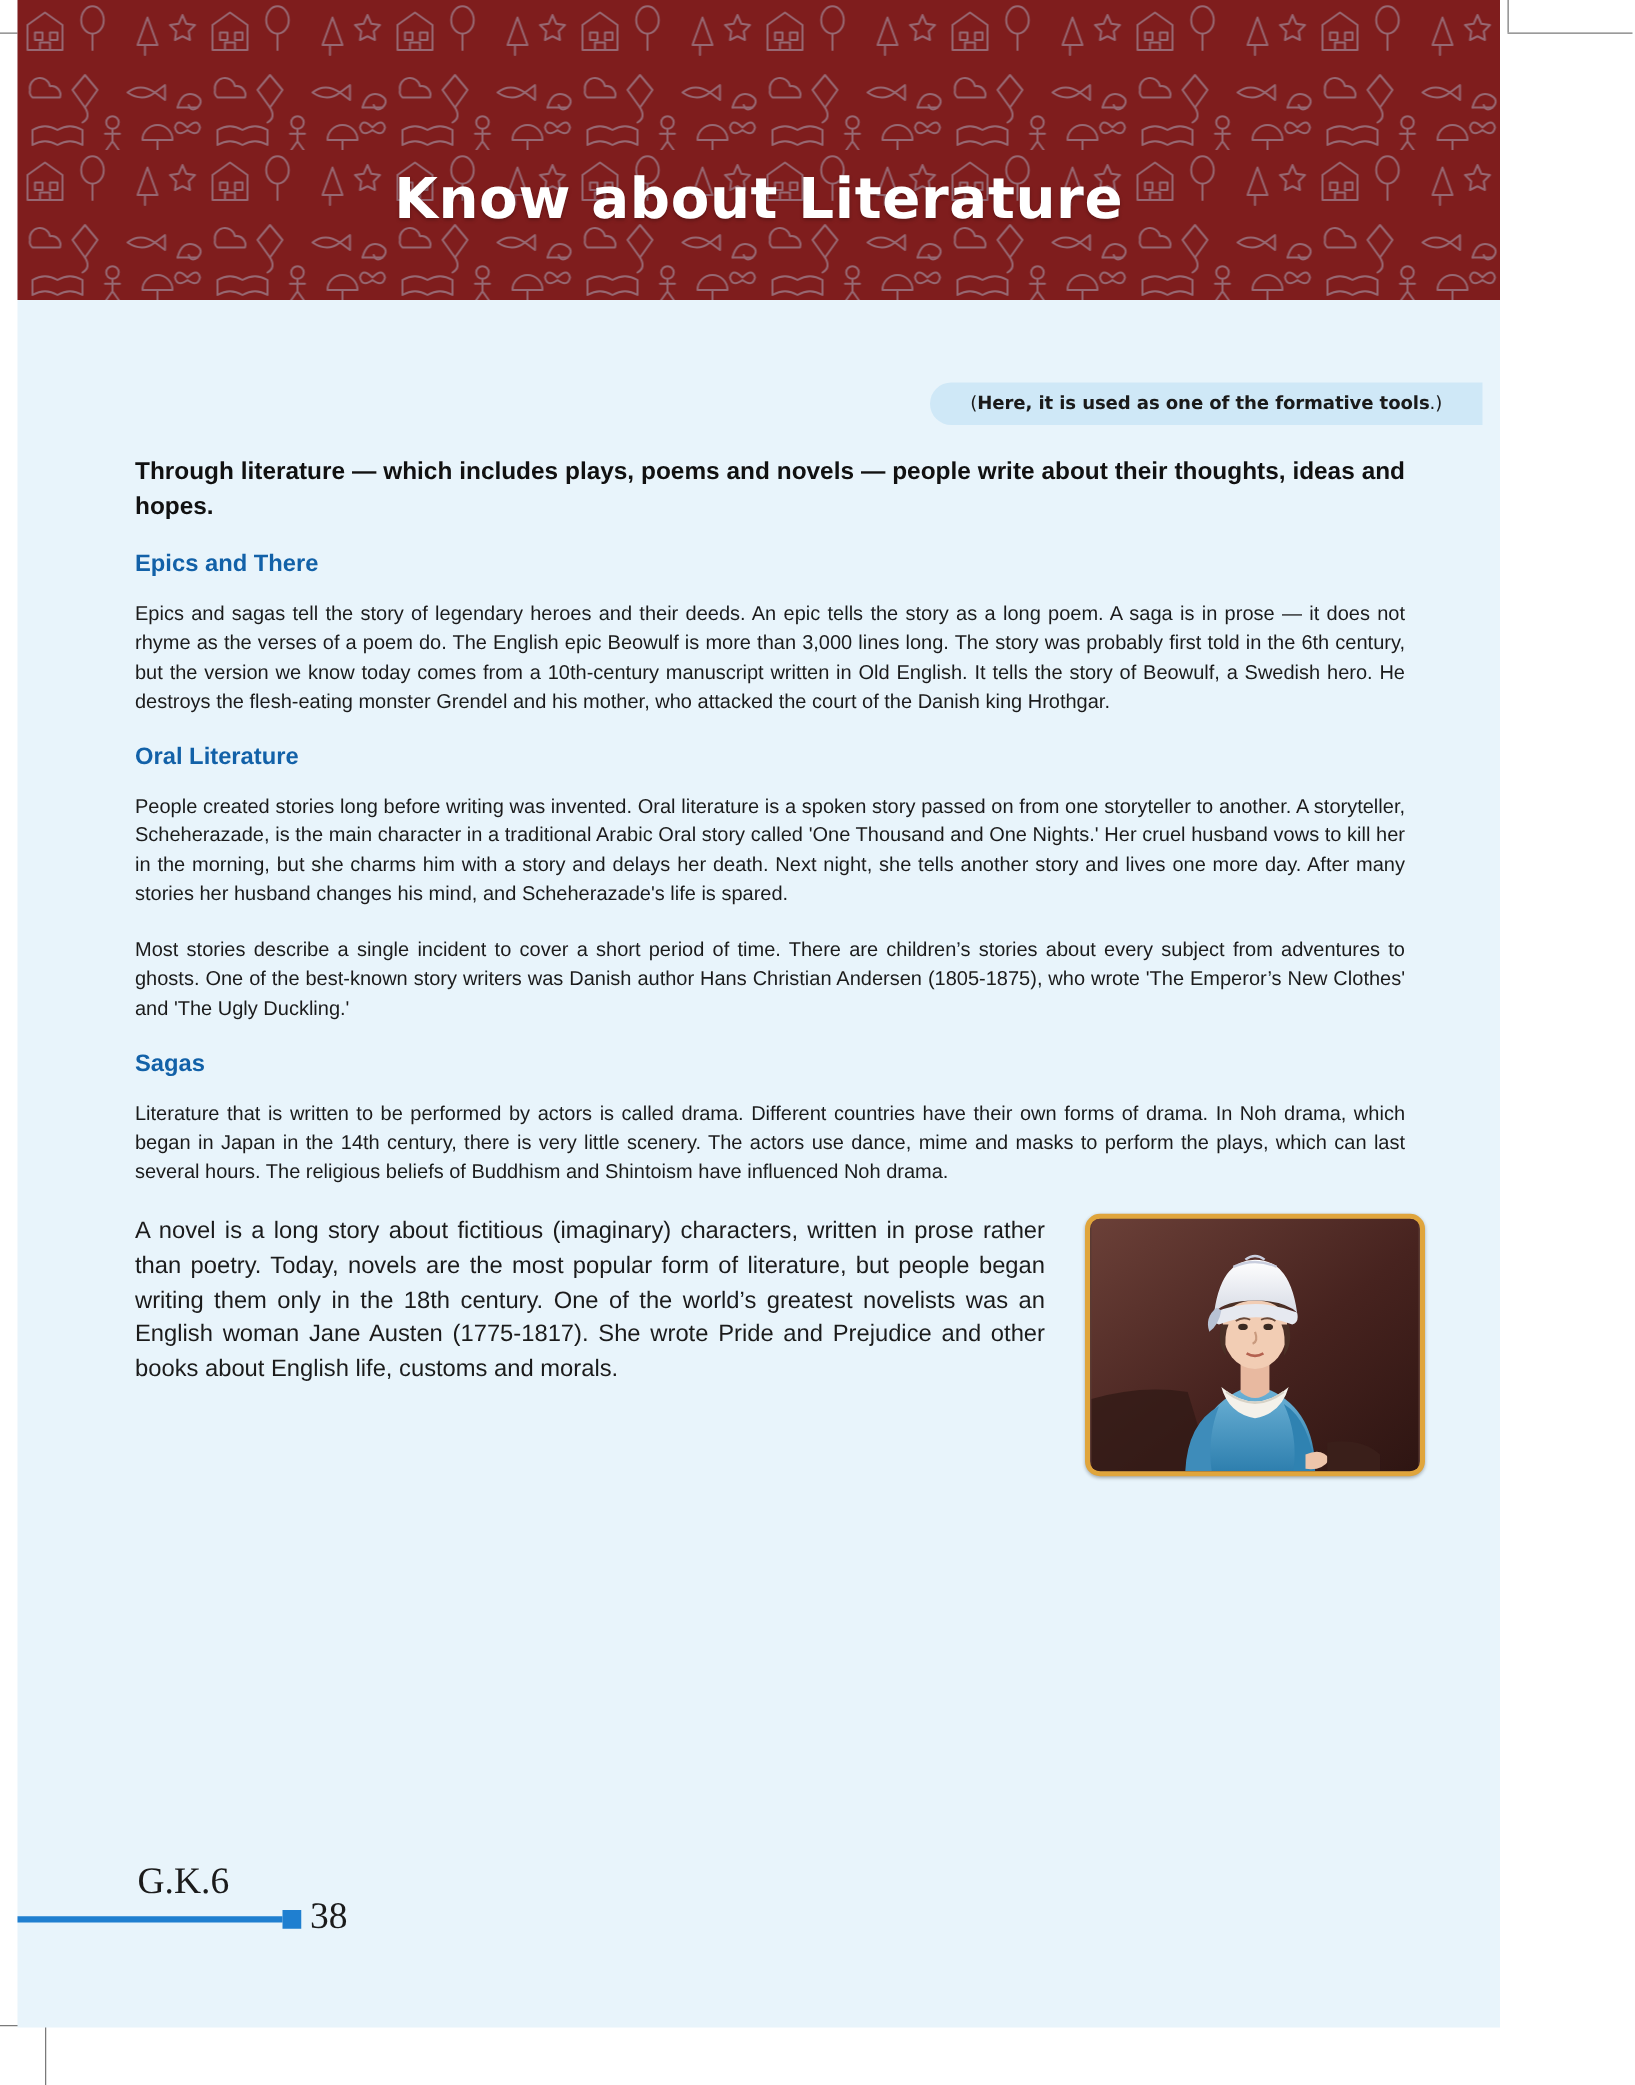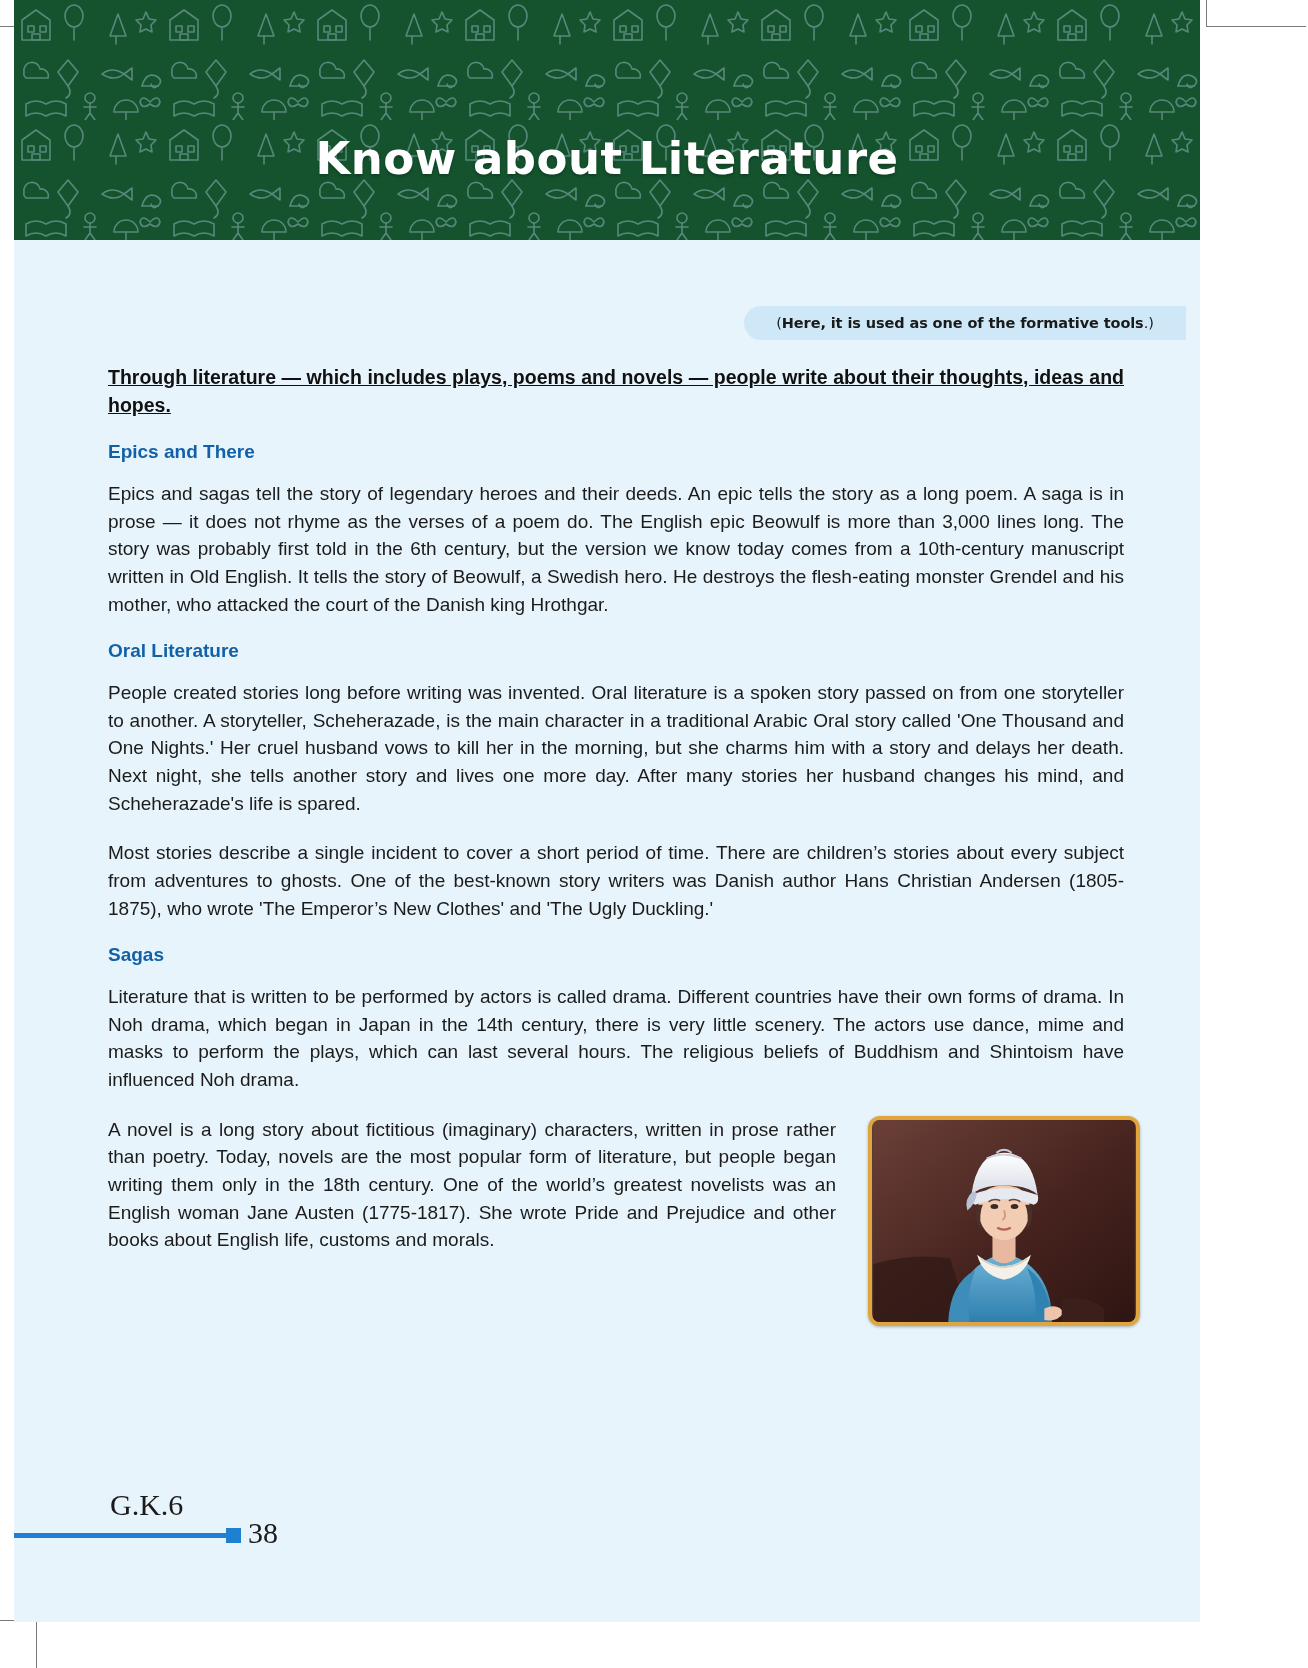--- a/index.html
+++ b/index.html
@@ -39,21 +39,21 @@
     height: 1622px;
     background: #e8f4fb;
   }
 
   
   .banner {
     position: absolute;
     left: 14px; top: 0;
     width: 1186px;
     height: 240px;
-    background: #14532d;
+    background: #7f1d1d;
     overflow: hidden;
   }
   .banner .doodles {
     position: absolute; inset: 0;
     opacity: 0.40;
   }
   .banner-title {
     position: absolute;
     left: 0; right: 0;
     top: 132px;
@@ -91,31 +91,30 @@
     top: 364px;
     width: 1016px;
   }
   .intro {
     font-size: 19.5px;
     font-weight: bold;
     color: #111111;
     line-height: 1.42;
     text-align: justify;
     margin: 0 0 22px 0;
-    text-decoration: underline;
   }
   h3.section-head {
     font-size: 19px;
     color: #1261a8;
     font-weight: bold;
     margin: 0 0 10px 0;
     line-height: 1.2;
   }
   p.para {
-    font-size: 19px;
+    font-size: 16px;
     color: #1b1b1b;
     line-height: 1.455;
     text-align: justify;
     margin: 16px 0 22px 0;
   }
 
   
   .novels-wrap { position: relative; }
   .portrait {
     position: absolute;

